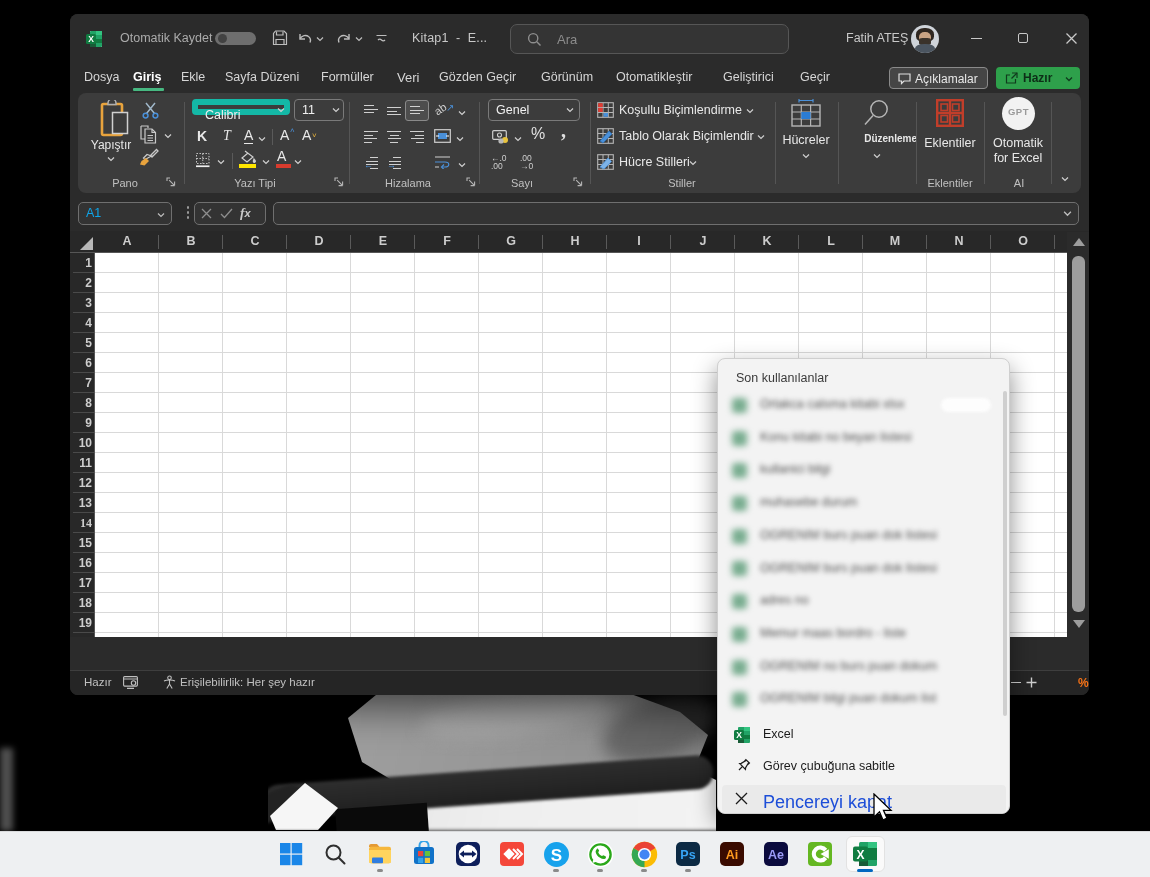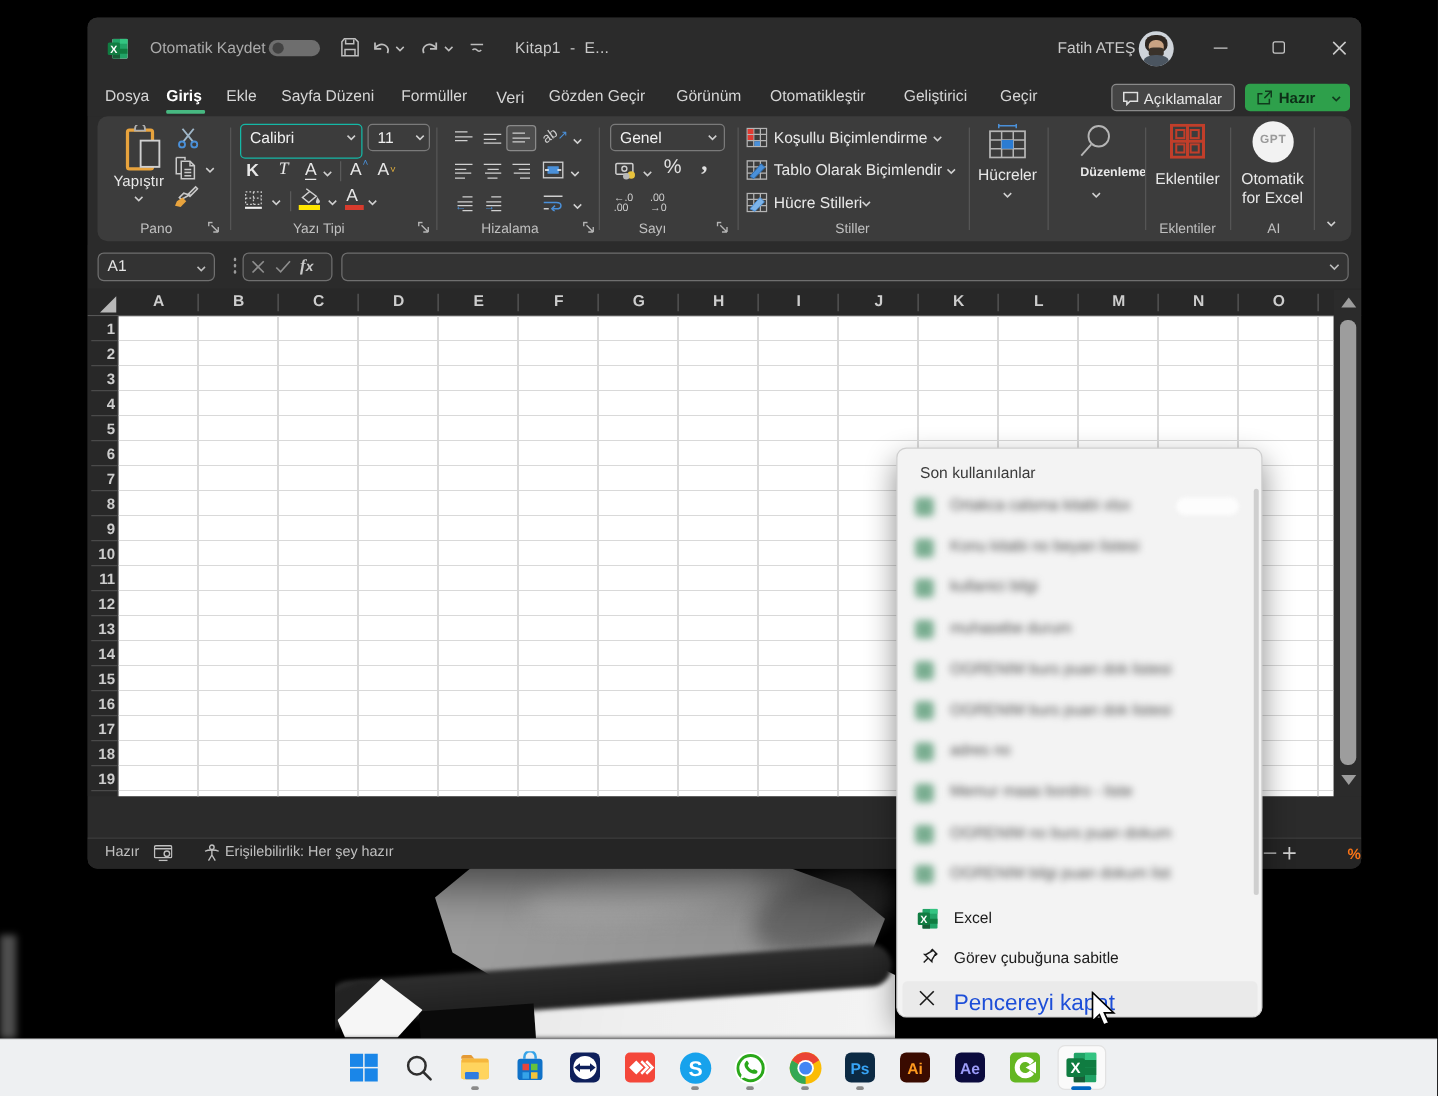--- a/index.html
+++ b/index.html
@@ -78,20 +78,27 @@
       <svg class="abs" style="left:285px;top:22px;" width="8" height="6" viewBox="0 0 8 6" fill="none" stroke="#bdbdbd" stroke-width="1.2">
           <path d="M1 1.5 L4 4.5 L7 1.5"></path>
         </svg>
 
       <svg class="abs" style="left:306px;top:20px;" width="11" height="9" viewBox="0 0 11 9" fill="none" stroke="#bdbdbd" stroke-width="1.2">
         <path d="M0.5 1.5 L10.5 1.5"></path>
           <path d="M2 6 C3 4.8 4.5 4.8 5.5 6 C6.5 7.2 8 7.2 9 6"></path>
       </svg>
       <div class="abs" style="left:342px;top:17px;font-size:12.5px;color:#c9c9c9;letter-spacing:.2px;">Kitap1&nbsp; -&nbsp; E...</div>
 
+      <div class="abs" style="left:440px;top:10px;width:279px;height:30px;background:#343434;border:1px solid #565656;border-radius:7px;">
+        <svg class="abs" style="left:16px;top:7px;" width="15" height="15" viewBox="0 0 15 15" fill="none" stroke="#8e8e8e" stroke-width="1.4">
+          <circle cx="6.2" cy="6.2" r="4.6"></circle>
+            <path d="M9.8 9.8 L13.5 13.5"></path>
+        </svg>
+        <div class="abs" style="left:46px;top:7px;font-size:13px;color:#8c8c8c;">Ara</div>
+      </div>
       <div class="abs" style="left:776px;top:17px;font-size:12.5px;color:#c9c9c9;">Fatih ATEŞ</div>
 
       <div class="abs" style="left:841px;top:11px;width:28px;height:28px;border-radius:50%;background:#cfd4da;overflow:hidden;">
         <div class="abs" style="left:5px;top:3px;width:18px;height:14px;background:#2e2620;border-radius:45% 45% 40% 40%;"></div>
         <div class="abs" style="left:8px;top:7px;width:12px;height:11px;background:#c9a383;border-radius:45%;"></div>
         <div class="abs" style="left:8px;top:13px;width:12px;height:7px;background:#3a322a;border-radius:30%;"></div>
         <div class="abs" style="left:4px;top:19px;width:20px;height:10px;background:#4b5560;border-radius:45% 45% 0 0;"></div>
       </div>
 
       <div class="abs" style="left:901px;top:24px;width:11px;height:1.4px;background:#c9c9c9;"></div>
@@ -163,21 +170,21 @@
   <path d="M11.5 7.5 L17.5 1.5 L19 3 L13 9 Z" fill="none" stroke="#c9c9c9" stroke-width="1.3"></path>
   <path d="M12.5 8 L8 6.5 L4.5 10 L6 11.5 Z" fill="none" stroke="#c9c9c9" stroke-width="1.3"></path>
   <path d="M7 10 L10 13 L5.5 17.5 L1 16.5 L2.5 13 Z" fill="#e8a33d"></path>
 </svg>
       <div class="abs" style="left:-13px;top:84px;width:120px;text-align:center;font-size:11px;color:#c0c0c0;">Pano</div>
       <svg class="abs" style="left:88px;top:84px;" width="11" height="11" viewBox="0 0 11 11" fill="none" stroke="#b5b5b5" stroke-width="1.1">
           <path d="M1 4 L1 1 L4 1"></path>
           <path d="M3.2 3.2 L8.6 8.6 M8.6 8.6 L8.6 4.6 M8.6 8.6 L4.6 8.6"></path>
         </svg>
       <div class="abs" style="left:106px;top:9px;width:1px;height:82px;background:#555;"></div>
-      <div class="abs" style="left:114px;top:6px;width:98px;height:28px;background:#3c3c3c;border:1px solid #14b8a6;border-radius:4px;">
+      <div class="abs" style="left:114px;top:6px;width:98px;height:16px;background:#3c3c3c;border:6px solid #14b8a6;border-radius:4px;">
   <div class="abs" style="left:7px;top:3px;font-size:12.5px;color:#f0f0f0;">Calibri</div>
         </div>
       <svg class="abs" style="left:199px;top:14px;" width="8" height="6" viewBox="0 0 8 6" fill="none" stroke="#cfcfcf" stroke-width="1.2">
           <path d="M1 1.5 L4 4.5 L7 1.5"></path>
         </svg>
       <div class="abs" style="left:216px;top:6px;width:50px;height:22px;background:#3c3c3c;border:1px solid #7a7a7a;border-radius:4px;">
   <div class="abs" style="left:7px;top:3px;font-size:12.5px;color:#f0f0f0;">11</div>
         </div>
       <svg class="abs" style="left:254px;top:14px;" width="8" height="6" viewBox="0 0 8 6" fill="none" stroke="#cfcfcf" stroke-width="1.2">
           <path d="M1 1.5 L4 4.5 L7 1.5"></path>
@@ -376,21 +383,21 @@
       <div class="abs" style="left:900px;top:58px;width:80px;text-align:center;font-size:12.5px;color:#e8e8e8;">for Excel</div>
       <div class="abs" style="left:881px;top:84px;width:120px;text-align:center;font-size:11px;color:#c0c0c0;">AI</div>
       <div class="abs" style="left:973px;top:9px;width:1px;height:82px;background:#555;"></div>
       <svg class="abs" style="left:982px;top:83px;" width="10" height="6" viewBox="0 0 8 6" fill="none" stroke="#cfcfcf" stroke-width="1.2">
           <path d="M1 1.5 L4 4.5 L7 1.5"></path>
         </svg>
     </div>
 
     <div class="abs" style="left:0;top:182px;width:1019px;height:35px;background:#2b2b2b;">
       <div class="abs" style="left:8px;top:6px;width:94px;height:23px;background:#333;border:1px solid #6f6f6f;border-radius:5px;">
-        <div class="abs" style="left:7px;top:3px;font-size:12.5px;color:#e5e5e5;">A1</div>
+        <div class="abs" style="left:7px;top:3px;font-size:12.5px;color:#0ea5e9;">A1</div>
         <svg class="abs" style="left:78px;top:9px;" width="8" height="6" viewBox="0 0 8 6" fill="none" stroke="#bdbdbd" stroke-width="1.2">
             <path d="M1 1.5 L4 4.5 L7 1.5"></path>
           </svg>
       </div>
       <div class="abs" style="left:117px;top:10px;width:2px;height:2.5px;background:#9a9a9a;border-radius:50%;"></div>
       <div class="abs" style="left:117px;top:15px;width:2px;height:2.5px;background:#9a9a9a;border-radius:50%;"></div>
       <div class="abs" style="left:117px;top:20px;width:2px;height:2.5px;background:#9a9a9a;border-radius:50%;"></div>
       <div class="abs" style="left:124px;top:6px;width:72px;height:23px;background:#333;border:1px solid #6f6f6f;border-radius:5px;">
         <svg class="abs" style="left:6px;top:5px;" width="11" height="11" viewBox="0 0 11 11" stroke="#8e8e8e" stroke-width="1.3">
             <path d="M1 1 L10 10 M10 1 L1 10"></path>
@@ -461,21 +468,21 @@
       <div class="abs" style="left:0;top:163px;width:22px;text-align:right;font-size:12px;font-weight:bold;color:#cdcdcd;">9</div>
       <div class="abs" style="left:3px;top:179px;width:22px;height:1px;background:#4a4a4a;"></div>
       <div class="abs" style="left:0;top:183px;width:22px;text-align:right;font-size:12px;font-weight:bold;color:#cdcdcd;">10</div>
       <div class="abs" style="left:3px;top:199px;width:22px;height:1px;background:#4a4a4a;"></div>
       <div class="abs" style="left:0;top:203px;width:22px;text-align:right;font-size:12px;font-weight:bold;color:#cdcdcd;">11</div>
       <div class="abs" style="left:3px;top:219px;width:22px;height:1px;background:#4a4a4a;"></div>
       <div class="abs" style="left:0;top:223px;width:22px;text-align:right;font-size:12px;font-weight:bold;color:#cdcdcd;">12</div>
       <div class="abs" style="left:3px;top:239px;width:22px;height:1px;background:#4a4a4a;"></div>
       <div class="abs" style="left:0;top:243px;width:22px;text-align:right;font-size:12px;font-weight:bold;color:#cdcdcd;">13</div>
       <div class="abs" style="left:3px;top:259px;width:22px;height:1px;background:#4a4a4a;"></div>
-      <div class="abs" style="left:0;top:263px;width:22px;text-align:right;font-size:12px;font-weight:bold;color:#cdcdcd;">14</div>
+      <div class="abs" style="left:0;top:263px;width:22px;text-align:right;font-size:12px;font-weight:bold;color:#cdcdcd;font-family:Liberation Serif, serif;">14</div>
       <div class="abs" style="left:3px;top:279px;width:22px;height:1px;background:#4a4a4a;"></div>
       <div class="abs" style="left:0;top:283px;width:22px;text-align:right;font-size:12px;font-weight:bold;color:#cdcdcd;">15</div>
       <div class="abs" style="left:3px;top:299px;width:22px;height:1px;background:#4a4a4a;"></div>
       <div class="abs" style="left:0;top:303px;width:22px;text-align:right;font-size:12px;font-weight:bold;color:#cdcdcd;">16</div>
       <div class="abs" style="left:3px;top:319px;width:22px;height:1px;background:#4a4a4a;"></div>
       <div class="abs" style="left:0;top:323px;width:22px;text-align:right;font-size:12px;font-weight:bold;color:#cdcdcd;">17</div>
       <div class="abs" style="left:3px;top:339px;width:22px;height:1px;background:#4a4a4a;"></div>
       <div class="abs" style="left:0;top:343px;width:22px;text-align:right;font-size:12px;font-weight:bold;color:#cdcdcd;">18</div>
       <div class="abs" style="left:3px;top:359px;width:22px;height:1px;background:#4a4a4a;"></div>
       <div class="abs" style="left:0;top:363px;width:22px;text-align:right;font-size:12px;font-weight:bold;color:#cdcdcd;">19</div>

